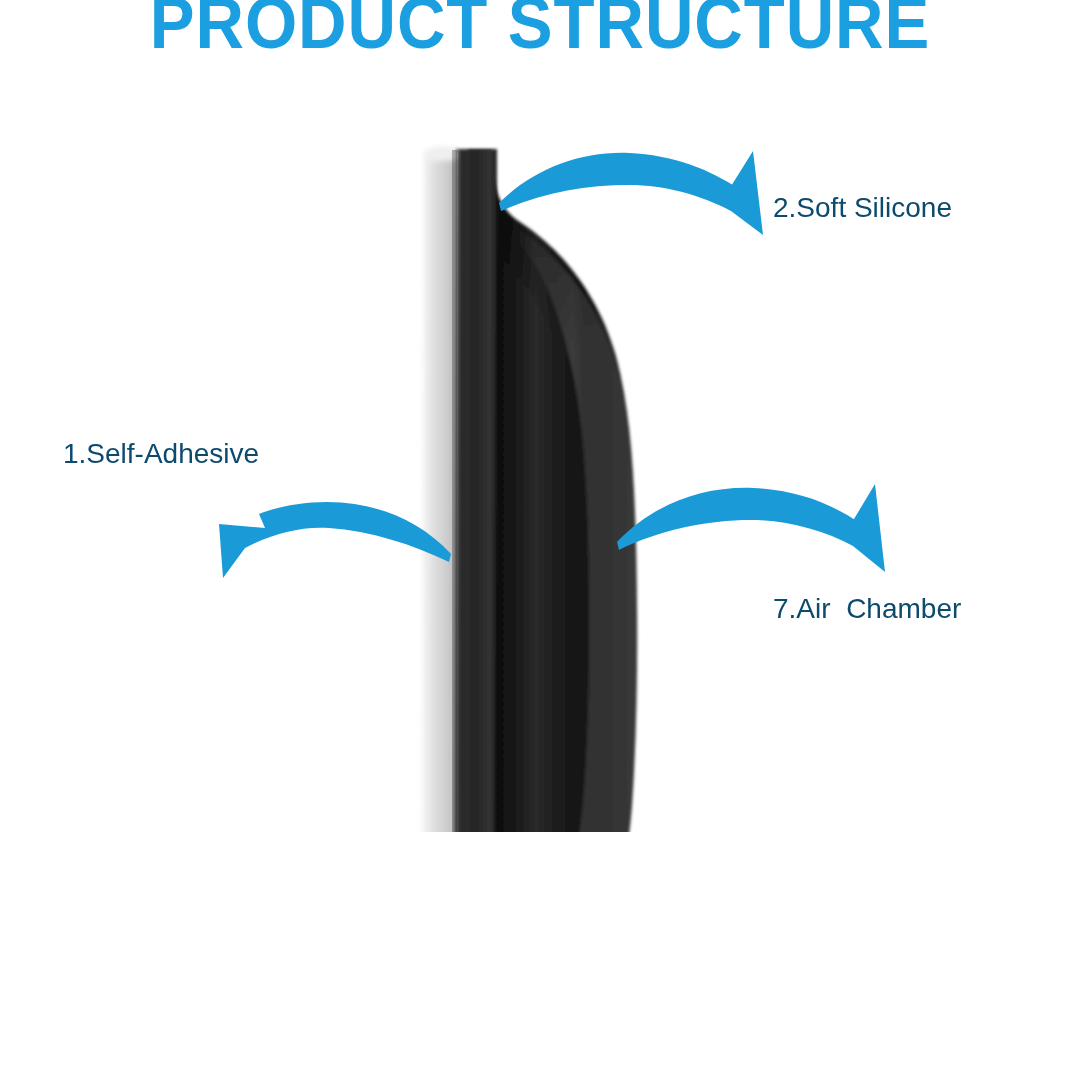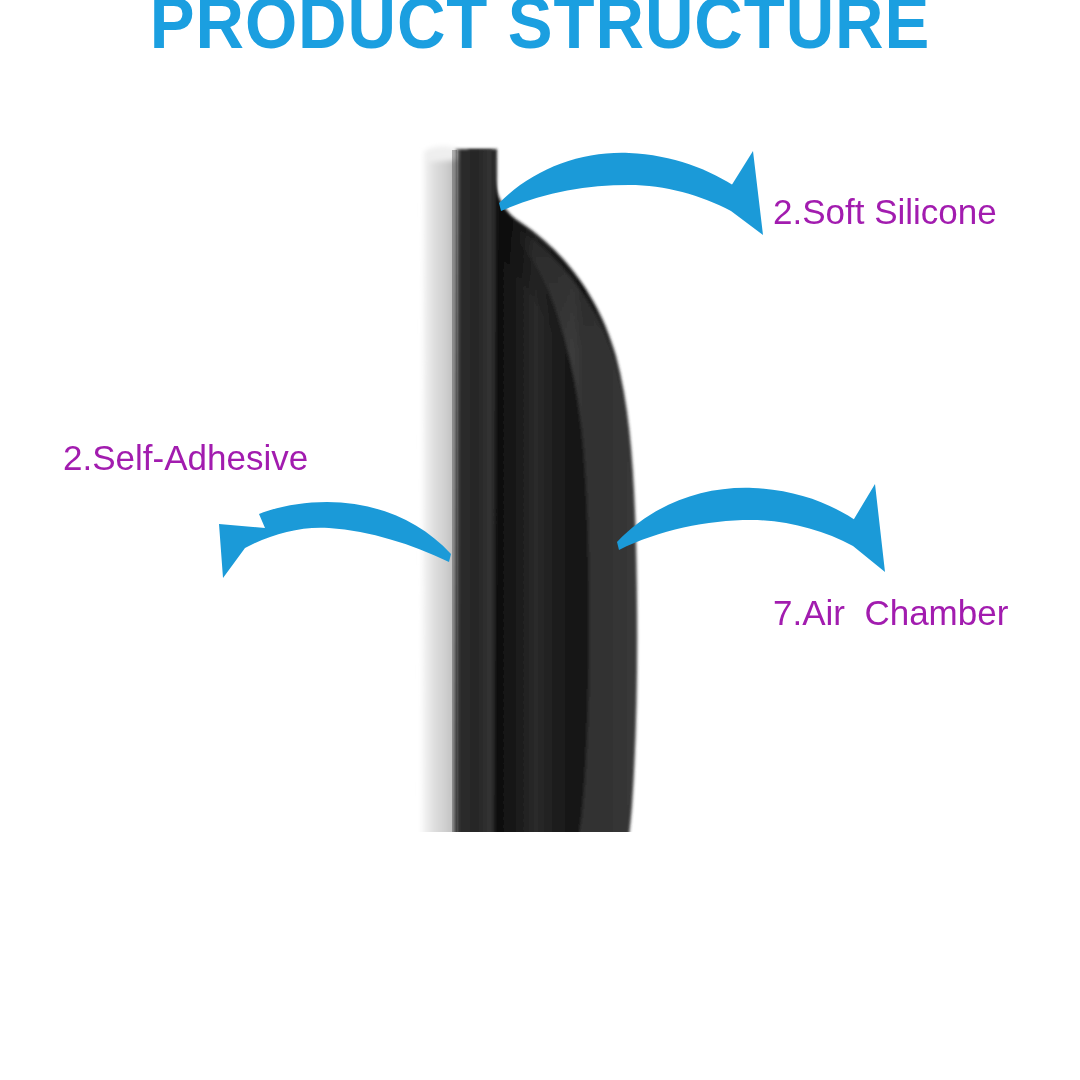--- a/index.html
+++ b/index.html
@@ -41,23 +41,23 @@
     left: 0;
     top: 0;
     width: 1080px;
     height: 1080px;
   }
 
   
   .label {
     position: absolute;
     font-family: "Liberation Sans", sans-serif;
-    font-size: 35px;
+    font-size: 28px;
     font-weight: 400;
-    color: #a21caf;
+    color: #0c4a6e;
     white-space: pre;
     line-height: 1;
     user-select: none;
   }
   #label-1 { left: 63px;  top: 440px; }
   #label-2 { left: 773px; top: 194px; }
   #label-3 { left: 773px; top: 595px; }
 
   
   .arrow-svg {
@@ -225,19 +225,19 @@
       L 268,12
       L 278,100
       L 246,74
       C 216,58 180,48 144,48
       C 100,48 52,58 12,78
       Z" fill="#1B9AD8"></path>
   </svg>
 
   <div id="title">PRODUCT STRUCTURE</div>
 
-  <div class="label" id="label-1">2.Self-Adhesive</div>
+  <div class="label" id="label-1">1.Self-Adhesive</div>
 
   <div class="label" id="label-2">2.Soft Silicone</div>
 
   <div class="label" id="label-3">7.Air  Chamber</div>
 
 </div>
 
 </body></html>

